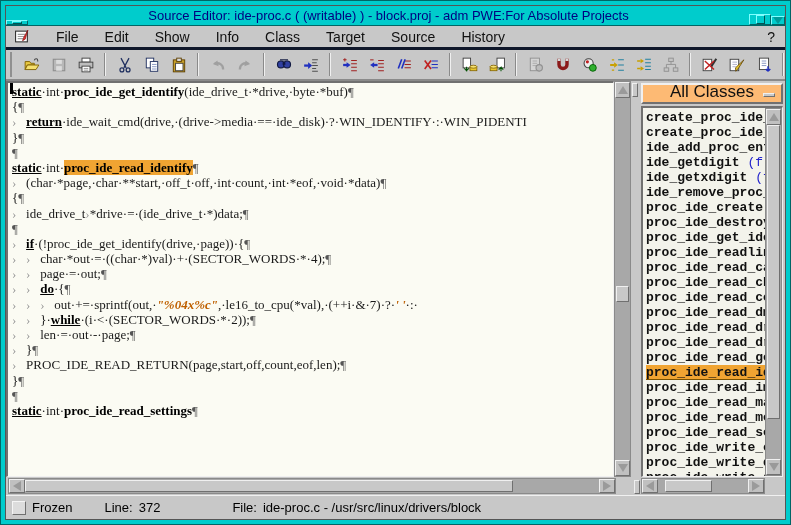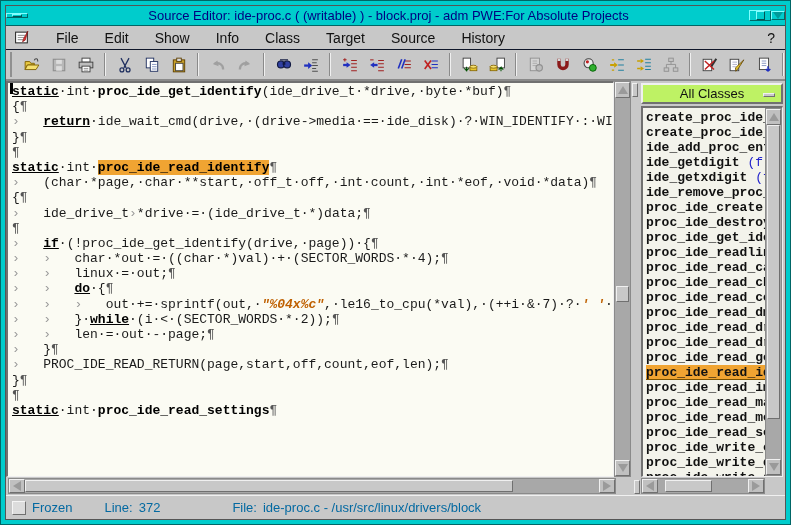--- a/index.html
+++ b/index.html
@@ -8,51 +8,51 @@
 
   .frame {
     position:relative; width:791px; height:525px;
     background:#00CCCC;
     border:1px solid #006666;
     padding:4px;
   }
   .frame-inner { width:100%; height:100%; display:flex; flex-direction:column; background:#C8C8C8; border:1px solid #555; }
 
   
-  .titlebar { height:20px; background:#00CCCC; display:flex; align-items:center; flex:0 0 auto;
+  .titlebar { height:20px; background:#00CCCC; display:flex; align-items:flex-end; flex:0 0 auto;
     border-bottom:1px solid #006666; }
   .tb-btn { width:22px; background:#00CCCC; border-top:1px solid #7FFFFF; border-left:1px solid #7FFFFF;
     border-right:1px solid #006666; border-bottom:1px solid #006666; display:flex; align-items:center; justify-content:center; }
   .tb-dash { width:10px; height:3px; background:#00CCCC; border-top:1px solid #7FFFFF; border-left:1px solid #7FFFFF; border-right:1px solid #005555; border-bottom:1px solid #005555; }
   .tb-sq { width:9px; height:9px; background:#00CCCC; border-top:1px solid #7FFFFF; border-left:1px solid #7FFFFF; border-right:1px solid #005555; border-bottom:1px solid #005555; }
   .tb-tri { width:0; height:0; border-left:5px solid transparent; border-right:5px solid transparent; border-top:7px solid #009999; }
   .tb-title { flex:1; text-align:center; color:#000080; font-size:13px; line-height:19px; white-space:nowrap; overflow:hidden; }
 
   
   .menubar { height:24px; background:#C8C8C8; display:flex; align-items:center; gap:26px; padding:0 10px 0 8px;
-    border-bottom:1px solid #0f172a; flex:0 0 auto; font-size:14px; color:#111; }
+    border-bottom:3px solid #0f172a; flex:0 0 auto; font-size:14px; color:#111; }
   .menu-item { cursor:default; white-space:nowrap; }
   .menu-help { margin-left:auto; }
   .app-icon svg { display:block; }
 
   
   .toolbar { height:31px; background:#C8C8C8; display:flex; align-items:center; padding:2px 4px;
     border-bottom:2px solid #8a8a8a; flex:0 0 auto; }
   .grip { width:9px; height:25px; margin-right:6px;
     background:repeating-linear-gradient(180deg,#f2f2f2 0 2px,#808080 2px 4px); border:1px solid #909090; }
   .tbtn { width:27px; height:25px; display:flex; align-items:center; justify-content:center; background:transparent; border:none; }
   .tbtn svg { display:block; }
   .tsep { width:2px; height:23px; margin:0 5px; border-left:1px solid #8a8a8a; border-right:1px solid #f0f0f0; }
 
   
   .main { flex:1 1 auto; display:flex; min-height:0; background:#C8C8C8; }
 
   .editor-wrap { width:608px; flex:0 0 auto; border-top:2px solid #707070; border-left:2px solid #707070;
     border-right:1px solid #f0f0f0; border-bottom:1px solid #f0f0f0; background:#FBFBF3; overflow:hidden; position:relative; }
-  .editor { padding:1px 0 0 4px; font-family:Liberation Mono, monospace; font-size:13px; line-height:15.2px; color:#1a1a1a; }
+  .editor { padding:1px 0 0 4px; font-family:Liberation Serif, serif; font-size:13px; line-height:15.2px; color:#1a1a1a; }
   .code-line { white-space:pre; overflow:hidden; height:15.2px; }
   .tk-p { color:#1a1a1a; }
   .tk-k { font-weight:bold; text-decoration:underline; color:#000; }
   .tk-b { font-weight:bold; color:#000; }
   .tk-h { font-weight:bold; color:#000; background:#F0A432; }
   .tk-s { color:#BF6000; font-style:italic; font-weight:bold; }
   .tk-w { color:#9a9a9a; }
   .tk-n { color:#555; }
   .caret { position:absolute; left:2px; top:0; width:3px; height:11px; background:#000; }
 
@@ -64,42 +64,42 @@
   .arr-up { width:0;height:0;border-left:5px solid transparent;border-right:5px solid transparent;border-bottom:8px solid #9a9a9a; }
   .arr-dn { width:0;height:0;border-left:5px solid transparent;border-right:5px solid transparent;border-top:8px solid #9a9a9a; }
   .arr-lf { width:0;height:0;border-top:5px solid transparent;border-bottom:5px solid transparent;border-right:8px solid #9a9a9a; }
   .arr-rt { width:0;height:0;border-top:5px solid transparent;border-bottom:5px solid transparent;border-left:8px solid #9a9a9a; }
 
   .sash { width:8px; flex:0 0 auto; background:#C8C8C8; }
   .sash-grip { width:6px; height:14px; margin:2px auto; background:#C8C8C8; border-top:1px solid #f0f0f0; border-left:1px solid #f0f0f0; border-right:1px solid #707070; border-bottom:1px solid #707070; }
 
   
   .sidebar { flex:1 1 auto; display:flex; flex-direction:column; padding:2px 2px 0 2px; min-width:0; }
-  .class-filter { height:21px; flex:0 0 auto; background:#bef264; border-top:2px solid #f0f0f0; border-left:2px solid #f0f0f0;
-    border-right:2px solid #707070; border-bottom:2px solid #707070; display:flex; align-items:center; font-size:13px; color:#111; position:relative; justify-content:center; }
+  .class-filter { height:21px; flex:0 0 auto; background:#fdba74; border-top:2px solid #f0f0f0; border-left:2px solid #f0f0f0;
+    border-right:2px solid #707070; border-bottom:2px solid #707070; display:flex; align-items:flex-end; font-size:17px; color:#111; position:relative; justify-content:center; }
   .option-dash { position:absolute; right:6px; top:8px; width:12px; height:4px; background:#C8C8C8;
     border-top:1px solid #f0f0f0; border-left:1px solid #f0f0f0; border-right:1px solid #707070; border-bottom:1px solid #707070; }
   .list-wrap { flex:1; margin-top:2px; display:flex; min-height:0; border-top:2px solid #707070; border-left:2px solid #707070;
     border-right:1px solid #f0f0f0; border-bottom:1px solid #f0f0f0; }
   .class-list { flex:1; background:#F3F3EB; overflow:hidden; padding:2px 0 0 3px;
     font-family:"Liberation Mono", monospace; font-size:13px; font-weight:bold; color:#111; }
   .list-item { white-space:pre; overflow:hidden; height:15px; line-height:15px; }
   .list-item.hl { background:#F0A432; border-bottom:1px solid #7a5200; }
   .list-suffix { color:#2222CC; font-weight:normal; }
 
   
   .bottomrow { height:18px; flex:0 0 auto; display:flex; align-items:stretch; background:#C8C8C8; padding:1px 0 1px 2px; }
   .hscroll { background:#A8A8A8; border:1px solid #8a8a8a; display:flex; }
   .hs-btn { width:16px; background:#C0C0C0; border-top:1px solid #f0f0f0; border-left:1px solid #f0f0f0; border-right:1px solid #707070; border-bottom:1px solid #707070; display:flex; align-items:center; justify-content:center; }
   .hs-track { flex:1; position:relative; }
   .hs-thumb { position:absolute; top:1px; bottom:1px; background:#C8C8C8; border-top:1px solid #f0f0f0; border-left:1px solid #f0f0f0; border-right:1px solid #707070; border-bottom:1px solid #707070; }
 
   
   .statusbar { height:24px; flex:0 0 auto; background:#C8C8C8; border-top:1px solid #f0f0f0; display:flex; align-items:center;
-    font-size:13px; color:#0369a1; padding:0 6px; gap:6px; }
+    font-size:13px; color:#000000; padding:0 6px; gap:6px; }
   .frozen-toggle { width:14px; height:14px; background:#DCDCDC; border-top:1px solid #f5f5f5; border-left:1px solid #f5f5f5; border-right:1px solid #707070; border-bottom:1px solid #707070; }
   .sp1 { width:20px; } .sp2 { width:60px; }
 </style>
 </head>
 <body>
 
 <div class="frame">
  <div class="frame-inner">
 
   <div class="titlebar">
@@ -389,21 +389,21 @@
             <div class="code-line"><span class="tk-w">›   </span><span class="tk-k">return</span><span class="tk-p">·ide_wait_cmd(drive,·(drive-&gt;media·==·ide_disk)·?·WIN_IDENTIFY·:·WIN_PIDENTI</span></div>
             <div class="code-line"><span class="tk-p">}</span><span class="tk-n">¶</span></div>
             <div class="code-line"><span class="tk-n">¶</span></div>
             <div class="code-line"><span class="tk-k">static</span><span class="tk-p">·int·</span><span class="tk-h">proc_ide_read_identify</span><span class="tk-n">¶</span></div>
             <div class="code-line"><span class="tk-w">›   </span><span class="tk-p">(char·*page,·char·**start,·off_t·off,·int·count,·int·*eof,·void·*data)</span><span class="tk-n">¶</span></div>
             <div class="code-line"><span class="tk-p">{</span><span class="tk-n">¶</span></div>
             <div class="code-line"><span class="tk-w">›   </span><span class="tk-p">ide_drive_t</span><span class="tk-w">›</span><span class="tk-p">*drive·=·(ide_drive_t·*)data;</span><span class="tk-n">¶</span></div>
             <div class="code-line"><span class="tk-n">¶</span></div>
             <div class="code-line"><span class="tk-w">›   </span><span class="tk-k">if</span><span class="tk-p">·(!proc_ide_get_identify(drive,·page))·{</span><span class="tk-n">¶</span></div>
             <div class="code-line"><span class="tk-w">›   ›   </span><span class="tk-p">char·*out·=·((char·*)val)·+·(SECTOR_WORDS·*·4);</span><span class="tk-n">¶</span></div>
-            <div class="code-line"><span class="tk-w">›   ›   </span><span class="tk-p">linux·=·out;</span><span class="tk-n">¶</span></div>
+            <div class="code-line"><span class="tk-w">›   ›   </span><span class="tk-p">page·=·out;</span><span class="tk-n">¶</span></div>
             <div class="code-line"><span class="tk-w">›   ›   </span><span class="tk-k">do</span><span class="tk-p">·{</span><span class="tk-n">¶</span></div>
             <div class="code-line"><span class="tk-w">›   ›   ›   </span><span class="tk-p">out·+=·sprintf(out,·</span><span class="tk-s">"%04x%c"</span><span class="tk-p">,·le16_to_cpu(*val),·(++i·&amp;·7)·?·</span><span class="tk-s">' '</span><span class="tk-p">·:·</span></div>
             <div class="code-line"><span class="tk-w">›   ›   </span><span class="tk-p">}·</span><span class="tk-k">while</span><span class="tk-p">·(i·&lt;·(SECTOR_WORDS·*·2));</span><span class="tk-n">¶</span></div>
             <div class="code-line"><span class="tk-w">›   ›   </span><span class="tk-p">len·=·out·-·page;</span><span class="tk-n">¶</span></div>
             <div class="code-line"><span class="tk-w">›   </span><span class="tk-p">}</span><span class="tk-n">¶</span></div>
             <div class="code-line"><span class="tk-w">›   </span><span class="tk-p">PROC_IDE_READ_RETURN(page,start,off,count,eof,len);</span><span class="tk-n">¶</span></div>
             <div class="code-line"><span class="tk-p">}</span><span class="tk-n">¶</span></div>
             <div class="code-line"><span class="tk-n">¶</span></div>
             <div class="code-line"><span class="tk-k">static</span><span class="tk-p">·int·</span><span class="tk-b">proc_ide_read_settings</span><span class="tk-n">¶</span></div>
           </div>

